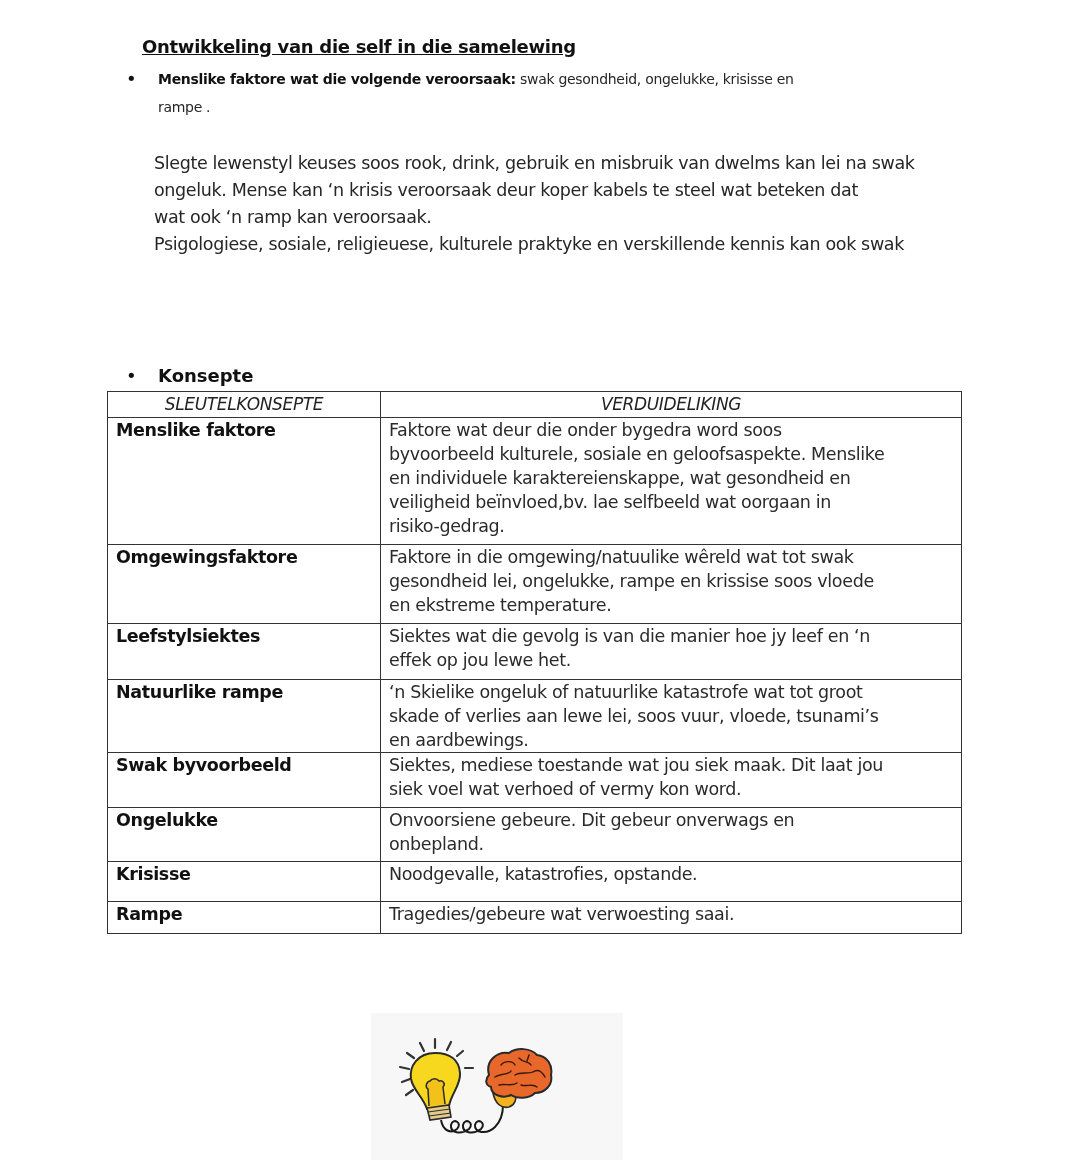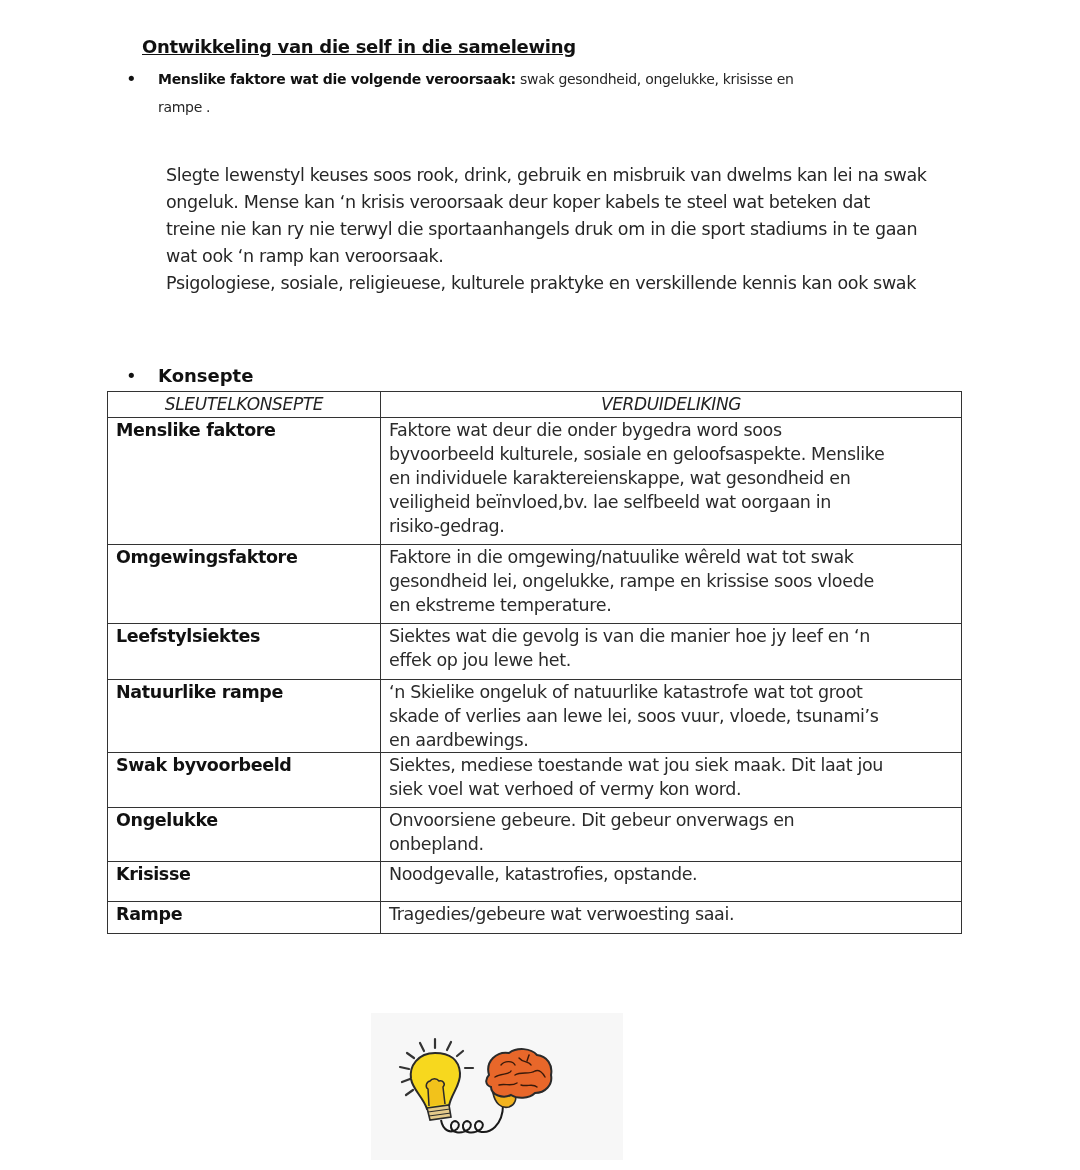--- a/index.html
+++ b/index.html
@@ -46,21 +46,21 @@
     }
     .bold { font-weight: bold; color: #111; }
     .para {
       position: absolute;
       left: 150px;
       top: 146px;
       width: 840px;
       font-size: 17.5px;
       line-height: 27px;
       letter-spacing: -0.35px;
-      margin: 16px;
+      margin: 4px;
     }
     .para-line { display: block; white-space: nowrap; }
     .bullet-2 { top: 362px; }
     .bullet-2 .bullet-text {
       font-size: 18px;
       line-height: 28px;
       font-weight: bold;
       color: #111;
     }
     table.concepts {
@@ -116,21 +116,20 @@
   <span class="bullet">•</span>
   <span class="bullet-text">
     <span class="bold">Menslike faktore wat die volgende veroorsaak:</span><span> swak gesondheid, ongelukke, krisisse en</span><br>
     <span>rampe .</span>
   </span>
 </div>
 
 <p class="para">
   <span class="para-line">Slegte lewenstyl keuses soos rook, drink, gebruik en misbruik van dwelms kan lei na swak</span>
   <span class="para-line">ongeluk.  Mense kan ‘n krisis veroorsaak deur koper kabels te steel wat beteken dat</span>
-  <span class="para-line">treine nie kan ry nie terwyl die sportaanhangels druk om in die sport stadiums in te gaan</span>
   <span class="para-line">wat ook ‘n ramp kan veroorsaak.</span>
   <span class="para-line">Psigologiese, sosiale, religieuese, kulturele praktyke en verskillende kennis kan ook swak</span>
 </p>
 
 <div class="bullet-row bullet-2">
   <span class="bullet">•</span>
   <span class="bullet-text">Konsepte</span>
 </div>
 
 <table class="concepts">

